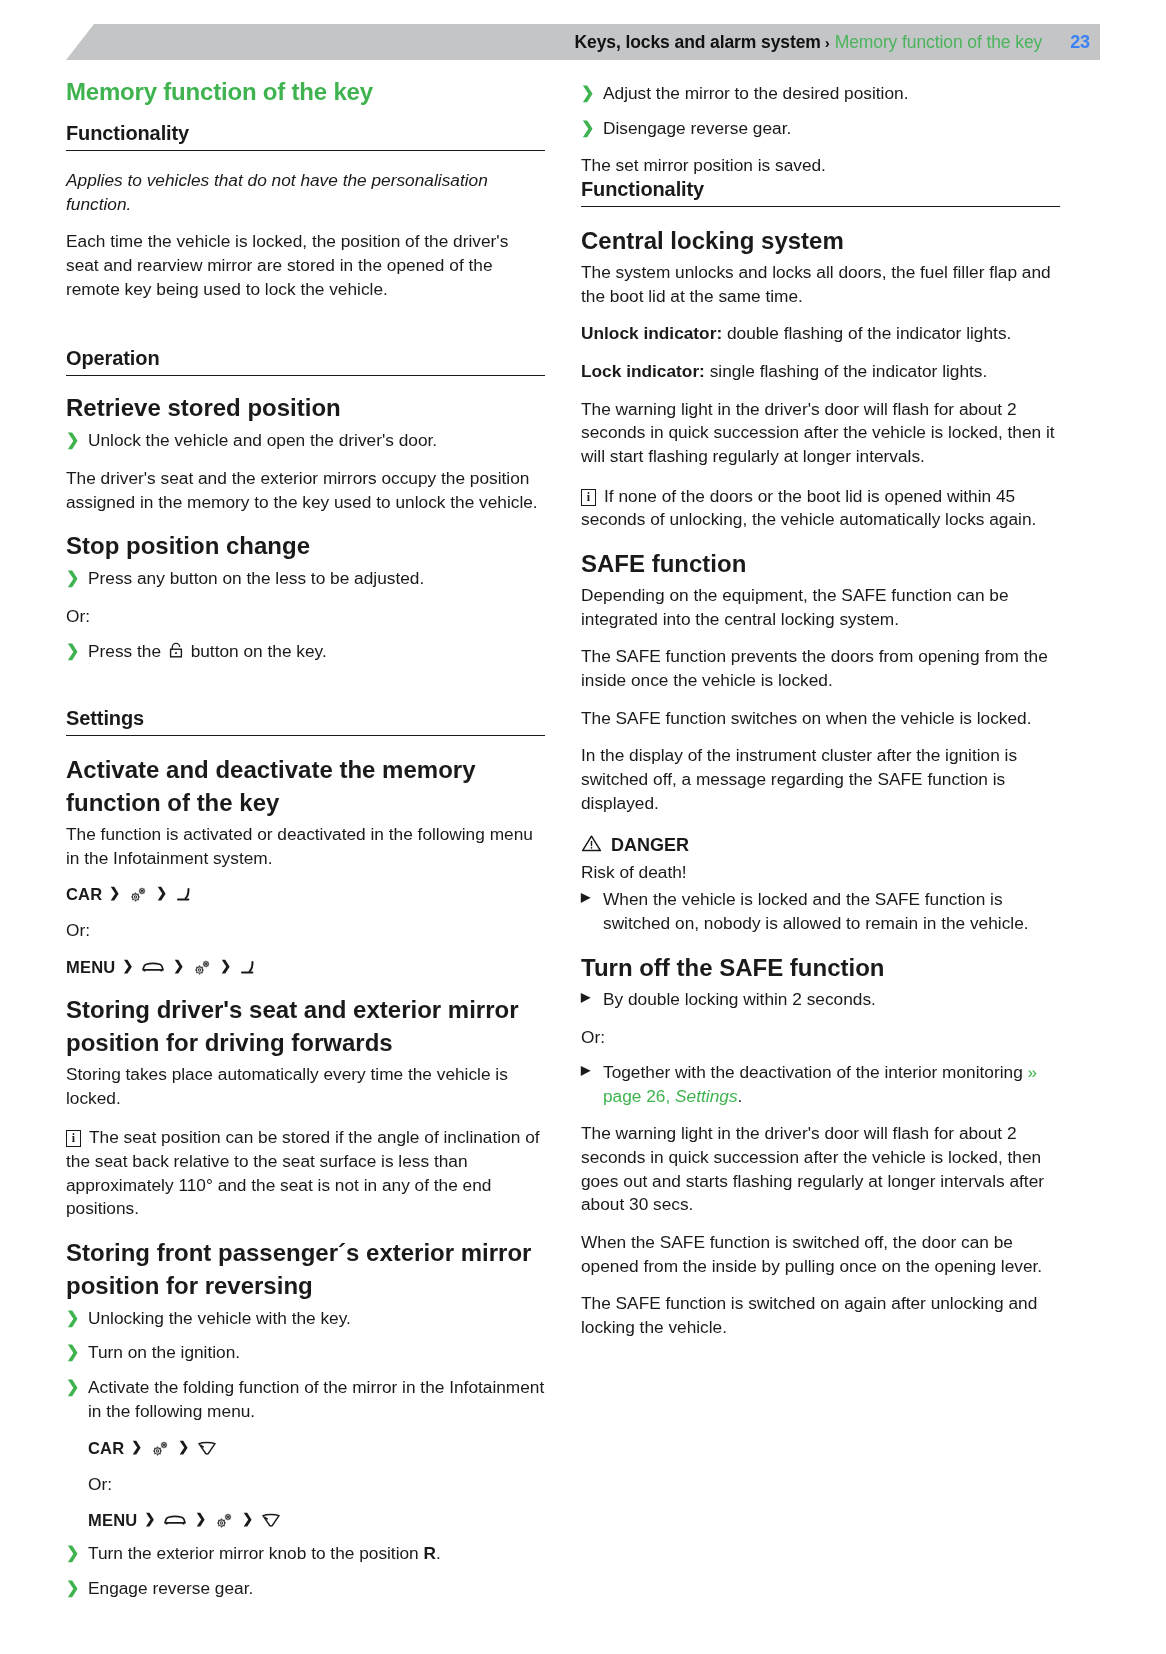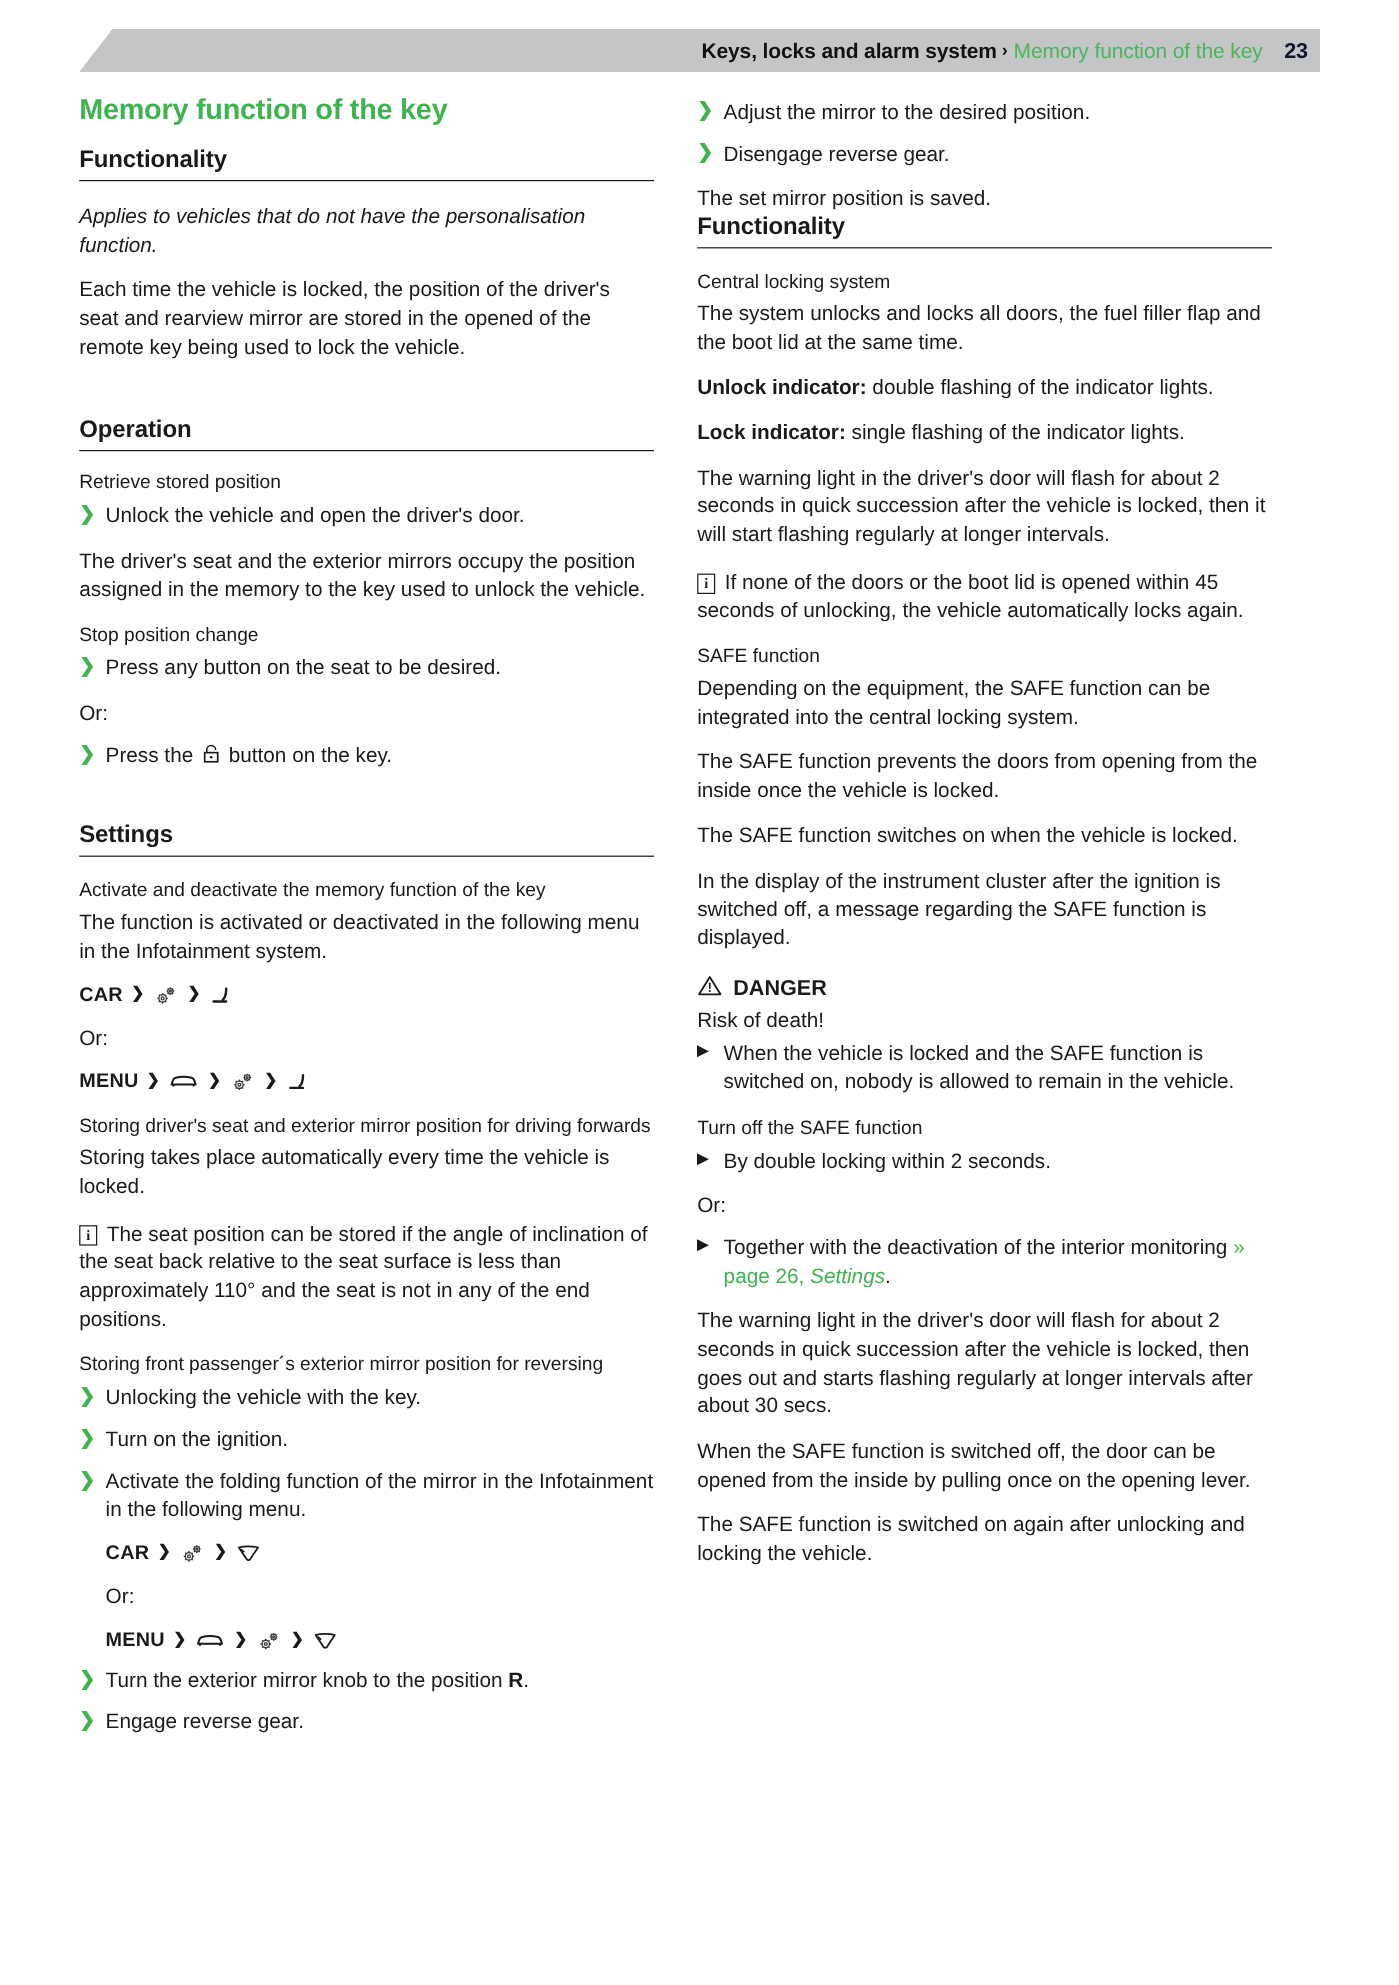--- a/index.html
+++ b/index.html
@@ -50,23 +50,23 @@
     font-weight: bold;
     margin: 0 5px 0 4px;
     font-size: 15px;
   }
   .header-crumb-green {
     color: #4bb45c;
     font-weight: normal;
   }
   .header-pageno {
     font-weight: bold;
-    color: #0f172a;
+    color: #3b82f6;
     font-size: 18px;
-    margin-left: 18px;
+    margin-left: 28px;
     text-align: right;
   }
 
   
   .columns {
     position: absolute;
     top: 78px;
     left: 66px;
     width: 1034px;
     display: flex;
@@ -101,22 +101,22 @@
     line-height: 1.37;
     margin: 14px 0 0 0;
   }
   p.tight { margin-top: 3px; }
   p.italic { font-style: italic; }
   p.first-after-rule { margin-top: 18px; }
 
   .bold-lead { font-weight: bold; }
 
   h3.run-in {
-    font-size: 16px;
-    font-weight: normal;
+    font-size: 24px;
+    font-weight: bold;
     line-height: 1.37;
     margin: 16px 0 0 0;
   }
 
   
   ul {
     list-style: none;
     margin: 0;
     padding: 0;
   }
@@ -239,21 +239,21 @@
         <span class="marker">❯</span>
         <span>Unlock the vehicle and open the driver's door.</span>
       </li>
     </ul>
     <p>The driver's seat and the exterior mirrors occupy the position assigned in the memory to the key used to unlock the vehicle.</p>
 
     <h3 class="run-in">Stop position change</h3>
     <ul>
       <li class="bullet">
         <span class="marker">❯</span>
-        <span>Press any button on the seat to be desired.</span>
+        <span>Press any button on the less to be adjusted.</span>
       </li>
     </ul>
     <p>Or:</p>
     <ul>
       <li class="bullet sp">
         <span class="marker">❯</span>
         <span>Press the</span>
         <span class="inline-icon">
           <svg width="16" height="17" viewBox="0 0 16 17">
             <path d="M4.3 7.2 V5.0 a3.7 3.7 0 0 1 7.4 0" fill="none" stroke="#1a1a1a" stroke-width="1.3"></path>

